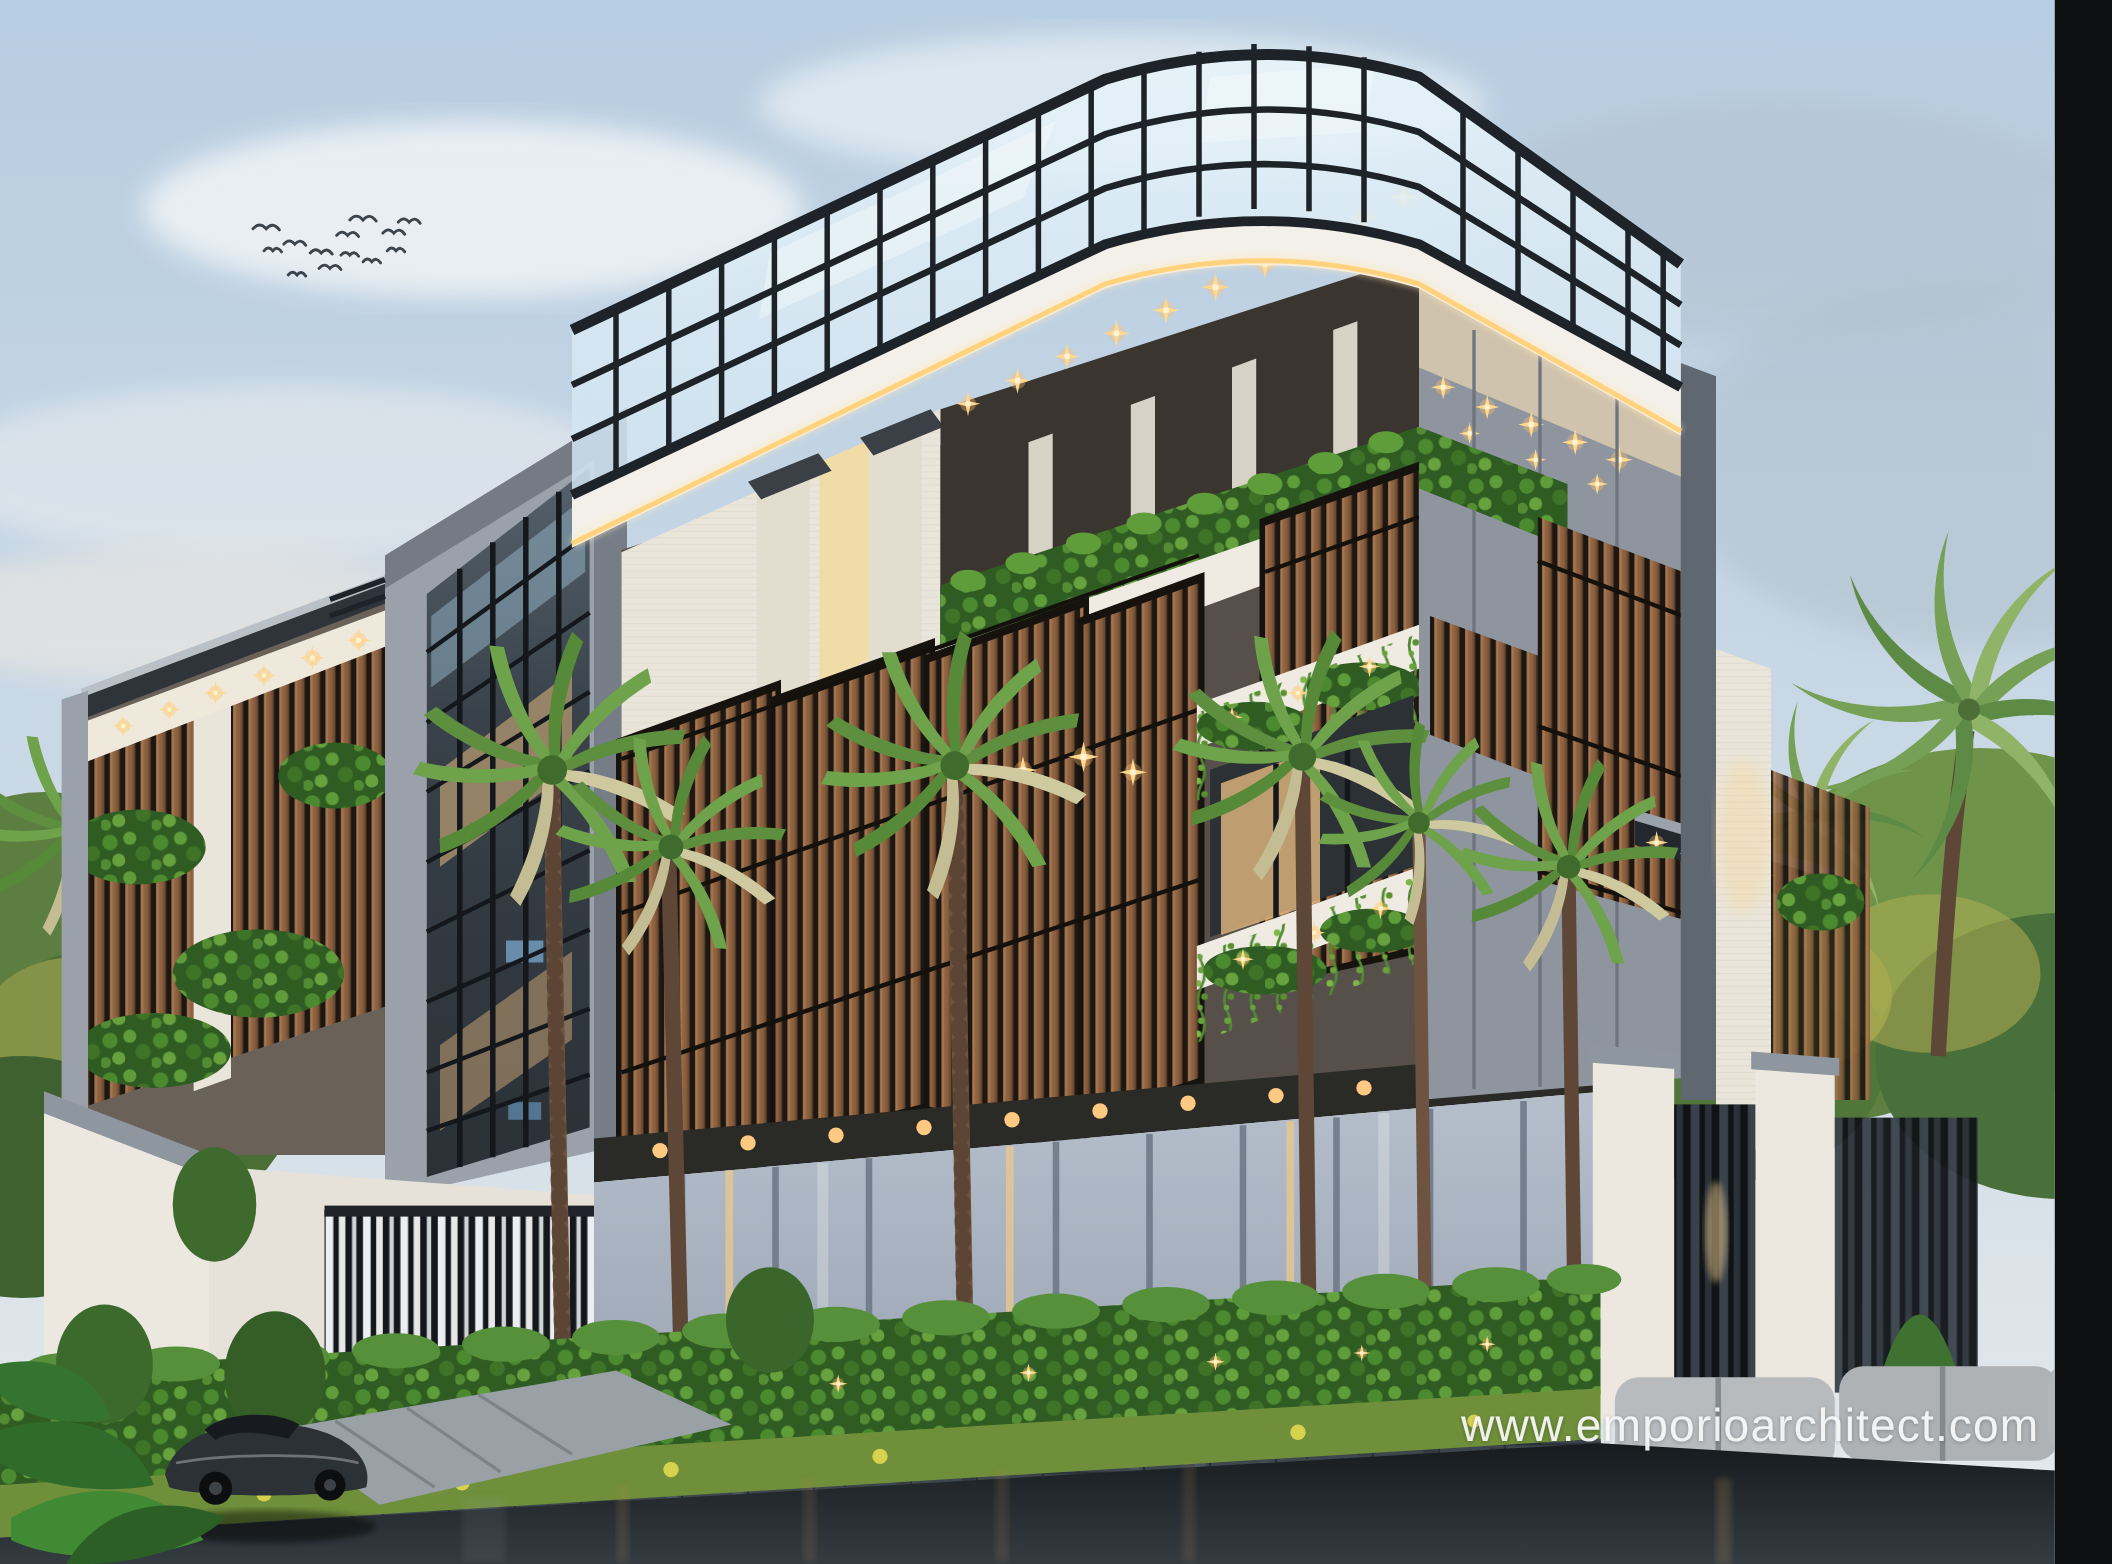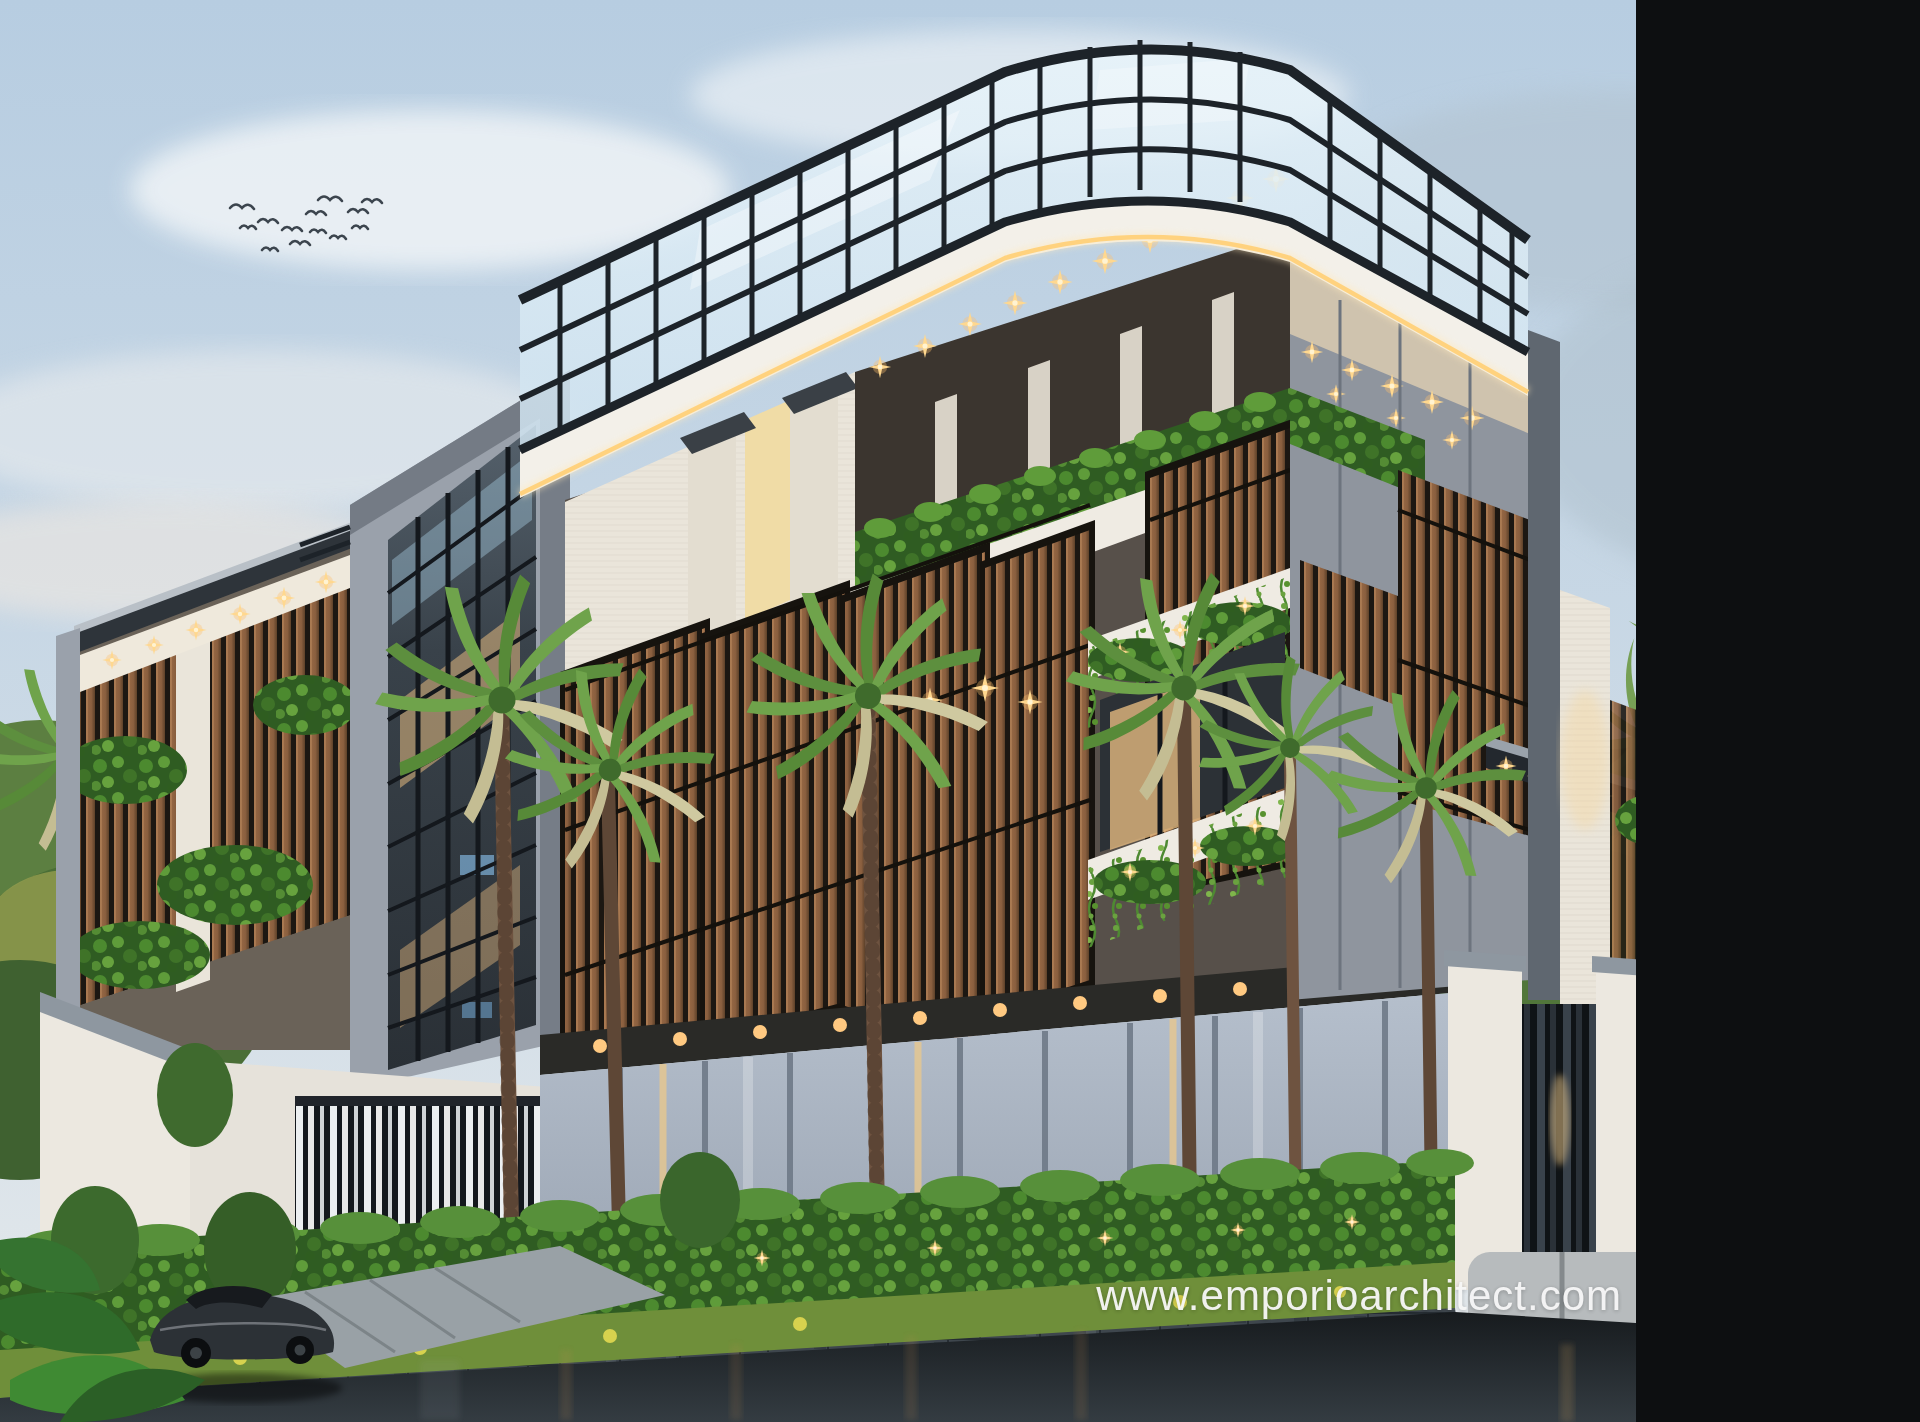--- a/index.html
+++ b/index.html
@@ -1,17 +1,17 @@
 <!DOCTYPE html>
 <html style="--sky_top: #b7cde1; --sky_horizon: #e6eaec; --cloud: #f3f6f8; --mullion: #1d2329; --glass: #cfe3f0; --fascia: #f3f0e9; --led: #ffd27e; --stone_white: #eae5da; --clad_light: #9aa1ab; --clad_dark: #5f6770; --wood: #8a5f3f; --wood_dark: #5d4129; --wood_gap: #1c1712; --leaf: #67a23e; --leaf_dark: #2f5c22; --hedge: #3b6a28; --interior_warm: #e4b97f; --window_dark: #2c3136; --fence: #9aa4b2; --fence_dark: #6b7684; --road: #23282c; --planter: #3e464d; --palm_trunk: #6e5340; --grass: #6f8f3a; --concrete: #b7bbbd; --car: #2c3136; --bird: #3c454e; --watermark: #f7f7f7;"><head>
 <meta charset="utf-8">
 <style>
   :root{ --watermark:#f7f7f7; }
   html,body{margin:0;padding:0;background:#0d0f11;}
-  .stage{position:relative;width:1636px;height:1422px;overflow:hidden;
+  .stage{position:relative;width:1868px;height:1422px;overflow:hidden;
          font-family:"Liberation Sans",sans-serif;}
   .stage svg{position:absolute;inset:0;display:block;}
   .watermark{
     position:absolute; top:1272px; right:14px;
     font-size:42px; letter-spacing:1px; font-weight:400;
     color:var(--watermark); opacity:.95;
     text-shadow:0 1px 4px rgba(0,0,0,.25);
     font-family:"Liberation Sans",sans-serif;
   }
 </style>

